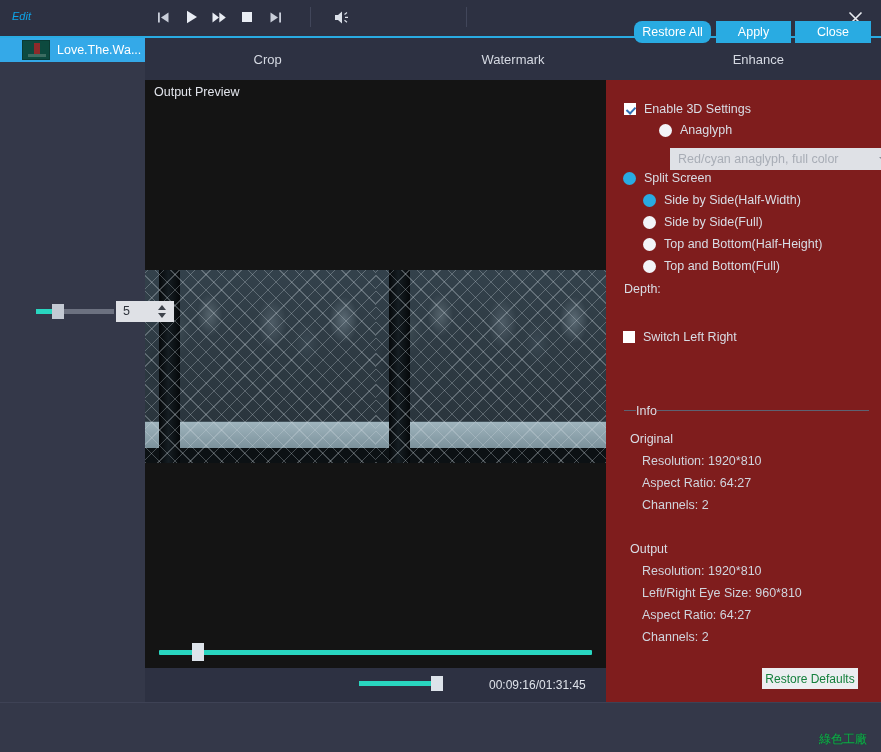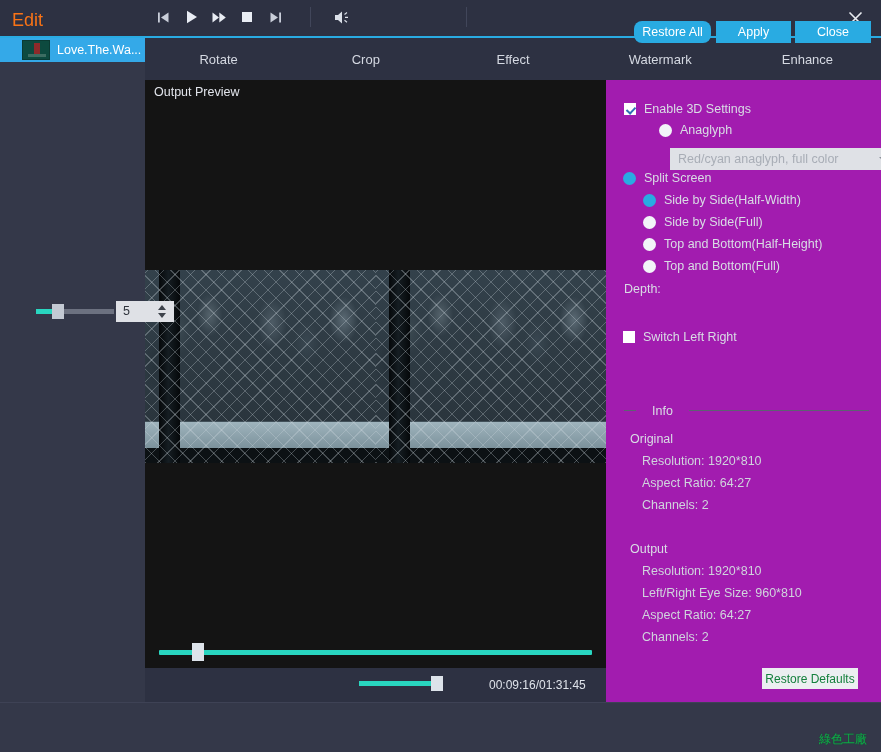--- a/index.html
+++ b/index.html
@@ -15,21 +15,21 @@
     background: #2d3142;
   }
 
   
   .titlebar {
     position: absolute; left: 0; top: 0; width: 881px; height: 37px;
     background: #2d3142;
   }
   .titlebar-text {
     position: absolute; left: 12px; top: 10px;
-    font-size: 18px; color: #f97316;
+    font-size: 11px; color: #0ea5e9; font-style: italic;
   }
   .close-btn {
     position: absolute; right: 0; top: 0; width: 52px; height: 37px;
     display: flex; align-items: center; justify-content: center;
     cursor: pointer;
   }
   .close-btn svg { display:block; }
   .title-underline {
     position: absolute; left: 0; top: 36px; width: 881px; height: 2px;
     background: #29abe2;
@@ -158,21 +158,21 @@
     background: #dde3ea; cursor: pointer;
   }
   .time-text {
     position: absolute; left: 489px; top: 678px;
     font-size: 12px; color: #dfe3ea; white-space: nowrap;
   }
 
   
   .settings {
     position: absolute; left: 606px; top: 80px; width: 275px; height: 622px;
-    background: #a21caf;
+    background: #7f1d1d;
   }
   .row { display: flex; align-items: center; }
   .chk {
     width: 12px; height: 12px; flex: none;
     border: 1px solid #8b93a6; background: #2d3142;
     position: relative; cursor: pointer;
   }
   .chk.checked { background: #ffffff; border-color: #ffffff; }
   .chk.checked::after {
     content: ""; position: absolute; left: 3px; top: 1px;
@@ -224,21 +224,21 @@
     cursor: pointer;
   }
   .spin-up { top: 4px; border-bottom: 5px solid #3d424b; }
   .spin-dn { bottom: 4px; border-top: 5px solid #3d424b; }
 
   .info-head {
     position: absolute; left: 18px; top: 403px; width: 245px; height: 15px;
     display: flex; align-items: center;
   }
   .info-line { flex: none; width: 12px; height: 1px; background: #5d6272; }
-  .info-title { margin: 0 16px; font-size: 12.5px; color: #d9dde5; }
+  .info-title { margin: 0 0; font-size: 12.5px; color: #d9dde5; }
   .info-line2 { flex: 1 1 auto; height: 1px; background: #5d6272; }
 
   .info-group-title {
     position: absolute; font-size: 12.5px; color: #d9dde5;
   }
   .info-item {
     position: absolute; font-size: 12.5px; color: #d0d4dd;
   }
 
   .restore-def {
@@ -290,23 +290,21 @@
   <div class="title-underline"></div>
 
   <div class="file-strip">
     <div class="file-item">
       <div class="file-thumb"></div>
       <div class="file-name">Love.The.Wa...</div>
     </div>
   </div>
 
   <div class="tabbar">
-    <div class="tab">Rotate</div>
     <div class="tab">Crop</div>
-    <div class="tab">Effect</div>
     <div class="tab">Watermark</div>
     <div class="tab">Enhance</div>
   </div>
 
   <div class="preview-wrap">
     <div class="preview-label">Output Preview</div>
     <div class="video-frame">
       <div class="eye">
         <div class="crowd"></div>
         <div class="ledge"></div>

